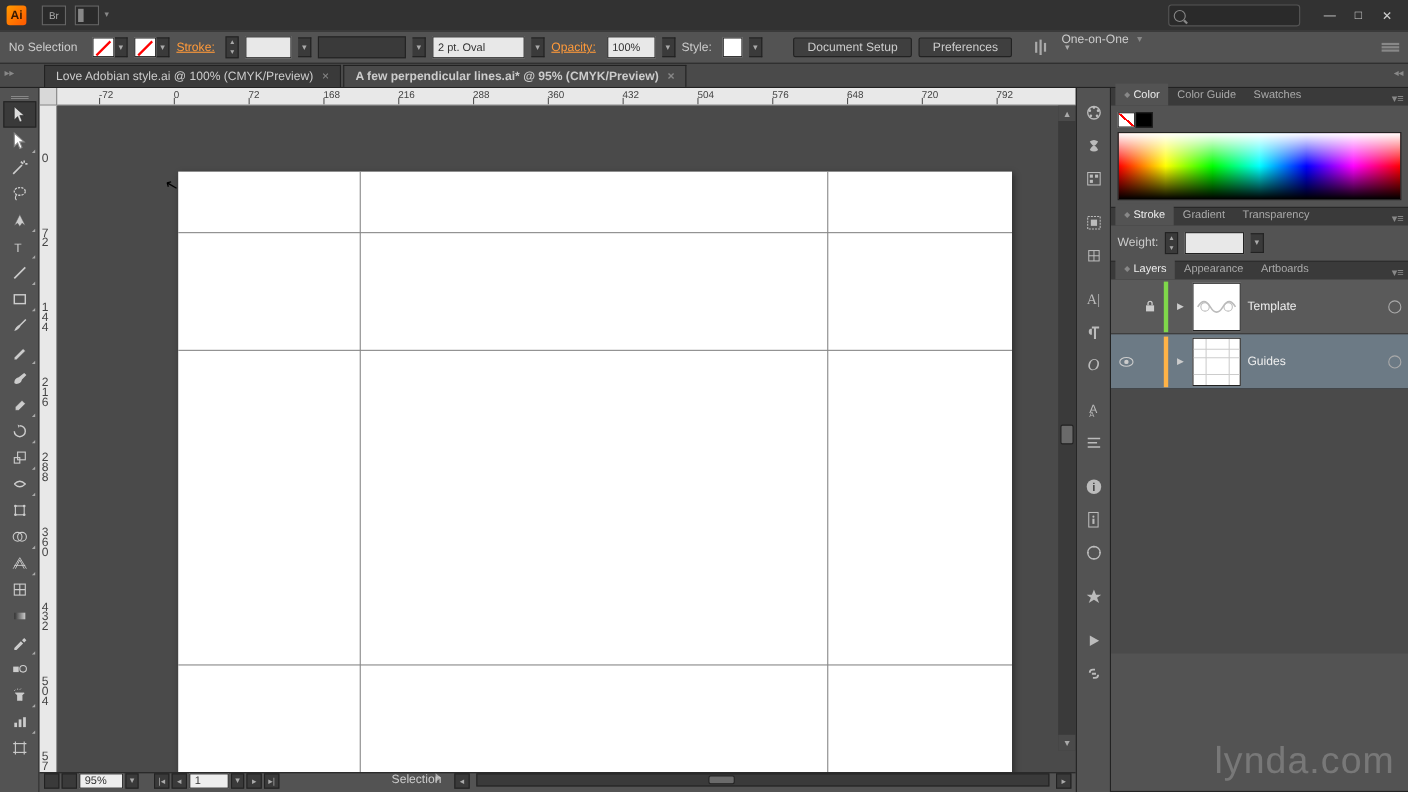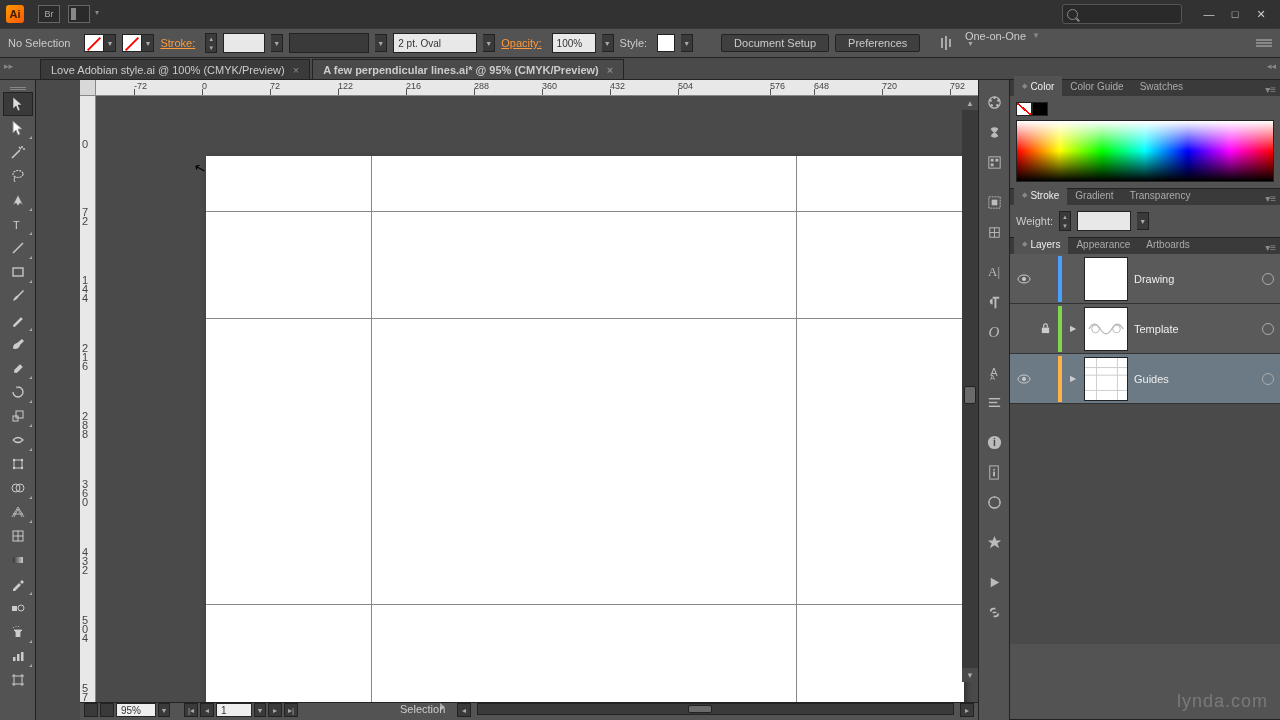--- a/index.html
+++ b/index.html
@@ -53,21 +53,21 @@
 .main { position: absolute; top: 80px; bottom: 0; left: 0; right: 0; display: flex; }
 .toolbox { width: 36px; background: #535353; border-right: 1px solid #222; display: flex; flex-direction: column; padding-top: 4px; }
 .toolbox .grip { height: 8px; display:flex; justify-content:center; align-items:center; }
 .toolbox .grip::before { content:''; width:16px; height:3px; background: repeating-linear-gradient(#888 0 1px, transparent 1px 2px); }
 .tool { width: 30px; height: 24px; margin: 0 auto; display: flex; align-items: center; justify-content: center; cursor: pointer; position: relative; }
 .tool.active { background: #3a3a3a; border:1px solid #222; }
 .tool svg { width: 16px; height: 16px; }
 .tool-corner { position:absolute; right:1px; bottom:1px; width:0; height:0; border-left:3px solid transparent; border-bottom:3px solid #aaa; }
 
 
-.docarea { flex: 1; display: flex; flex-direction: column; background: #4a4a4a; position: relative; margin-left: 44px; }
+.docarea { flex: 1; display: flex; flex-direction: column; background: #4a4a4a; position: relative; }
 .ruler-top { height: 16px; background: #e8e8e8; border-bottom: 1px solid #888; position: relative; margin-left: 16px; overflow: hidden; }
 .ruler-top .tick { position:absolute; top:0; bottom:0; font-size:9px; color:#444; padding-top:1px; }
 .ruler-top .tick::before { content:''; position:absolute; left:0; bottom:0; width:1px; height:6px; background:#555; }
 .doc-body { flex:1; display:flex; position:relative; }
 .ruler-left { width:16px; background:#e8e8e8; border-right:1px solid #888; position:relative; overflow:hidden; }
 .ruler-left .tick { position:absolute; left:2px; font-size:9px; color:#444; line-height:9px; }
 .ruler-corner { position:absolute; top:0; left:0; width:16px; height:16px; background:#d8d8d8; border-right:1px solid #888; border-bottom:1px solid #888; }
 .canvas-wrap { flex:1; background:#4a4a4a; position:relative; overflow:hidden; }
 .artboard { position:absolute; left:110px; top:60px; width:758px; height:590px; background:#fff; box-shadow: 2px 2px 6px rgba(0,0,0,.4); }
 .gline-v { position:absolute; top:0; bottom:0; width:1px; background:#888; }
@@ -118,21 +118,21 @@
 .layer-eye svg { width:14px; height:10px; }
 .layer-lock { width:14px; height:14px; display:flex; align-items:center; justify-content:center; }
 .layer-colorbar { width:4px; height:46px; }
 .layer-arrow { color:#ccc; font-size:8px; width:10px; text-align:center; cursor:pointer; }
 .layer-thumb { width:44px; height:44px; background:#fff; border:1px solid #222; position:relative; }
 .layer-name { flex:1; color:#eee; font-size:11px; }
 .layer-target { width:12px; height:12px; border:1.5px solid #aaa; border-radius:50%; cursor:pointer; }
 .layers-spacer { height: 240px; background:#4a4a4a; }
 .layers-footer { height:22px; background:#3a3a3a; border-top:1px solid #222; display:flex; align-items:center; padding:0 8px; color:#ccc; }
 
-.watermark { position:absolute; right:12px; bottom:8px; color:rgba(255,255,255,.22); font-size:18px; font-weight:300; letter-spacing:1px; font-family: Arial, sans-serif; pointer-events:none; }
+.watermark { position:absolute; right:12px; bottom:8px; color:rgba(255,255,255,.22); font-size:34px; font-weight:300; letter-spacing:1px; font-family: Arial, sans-serif; pointer-events:none; }
 </style>
 </head>
 <body>
 
 <div class="menubar">
   <div class="app-logo">Ai</div>
   <div class="br-icon">Br</div>
   <div class="layout-icon"></div>
   <div class="menubar-spacer"></div>
   <div class="workspace-label">
@@ -373,27 +373,27 @@
         </svg>
       </div>
   </div>
 
   <div class="docarea">
     <div class="ruler-corner"></div>
     <div class="ruler-top" id="ruler-h">
         <div class="tick" style="left: 38px;">-72</div>
         <div class="tick" style="left: 106px;">0</div>
         <div class="tick" style="left: 174px;">72</div>
-        <div class="tick" style="left: 242px;">122</div>
+        <div class="tick" style="left: 242px;">168</div>
         <div class="tick" style="left: 310px;">216</div>
         <div class="tick" style="left: 378px;">288</div>
         <div class="tick" style="left: 446px;">360</div>
         <div class="tick" style="left: 514px;">432</div>
         <div class="tick" style="left: 582px;">504</div>
-        <div class="tick" style="left: 674px;">576</div>
+        <div class="tick" style="left: 650px;">576</div>
         <div class="tick" style="left: 718px;">648</div>
         <div class="tick" style="left: 786px;">720</div>
         <div class="tick" style="left: 854px;">792</div>
       </div>
     <div class="doc-body">
       <div class="ruler-left" id="ruler-v">
           <div class="tick" style="top: 44px;">
             <div>0</div>
           </div>
           <div class="tick" style="top: 112px;">
@@ -608,34 +608,20 @@
 
     <div class="panel" style="flex:1;display:flex;flex-direction:column">
       <div class="panel-tabs">
         <div class="ptab active">Layers</div>
         <div class="ptab">Appearance</div>
         <div class="ptab">Artboards</div>
         <div class="panel-menu">▾≡</div>
       </div>
       <div class="layers-body" id="layers-slot">
           <div class="layer-row">
-            <div class="layer-eye">
-              <svg viewBox="0 0 14 10">
-                <ellipse cx="7" cy="5" rx="6" ry="4" fill="none" stroke="#ccc"></ellipse>
-                <circle cx="7" cy="5" r="2" fill="#ccc"></circle>
-              </svg>
-            </div>
-            <div class="layer-lock"></div>
-            <div class="layer-colorbar" style="background: rgb(74, 160, 255);"></div>
-            <div class="layer-arrow"></div>
-            <div class="layer-thumb"></div>
-            <div class="layer-name">Drawing</div>
-            <div class="layer-target"></div>
-          </div>
-          <div class="layer-row">
             <div class="layer-eye"></div>
             <div class="layer-lock">
               <svg viewBox="0 0 12 12" width="11" height="11">
                 <rect x="2" y="5" width="8" height="6" fill="#ccc"></rect>
                 <path d="M4 5 L4 3 A2 2 0 0 1 8 3 L8 5" fill="none" stroke="#ccc" stroke-width="1.3"></path>
               </svg>
             </div>
             <div class="layer-colorbar" style="background: rgb(127, 216, 74);"></div>
             <div class="layer-arrow">▶</div>
             <div class="layer-thumb"><svg viewBox="0 0 44 44">

